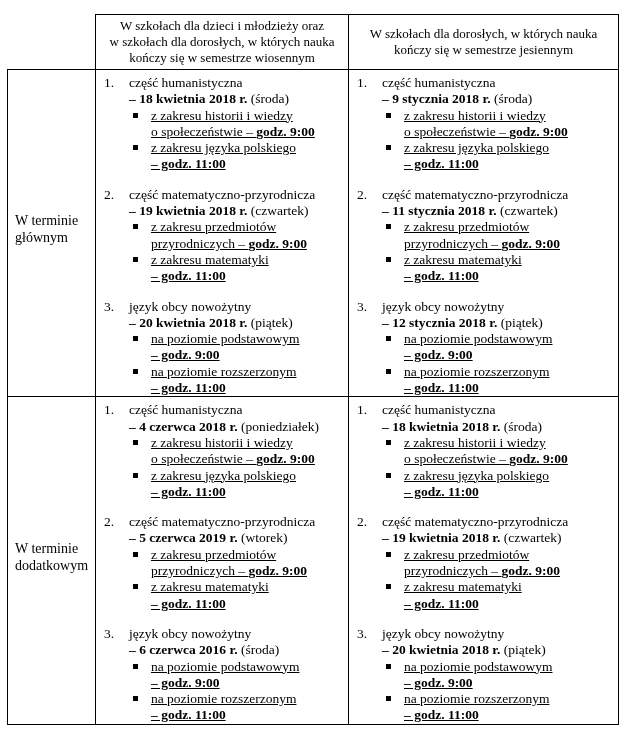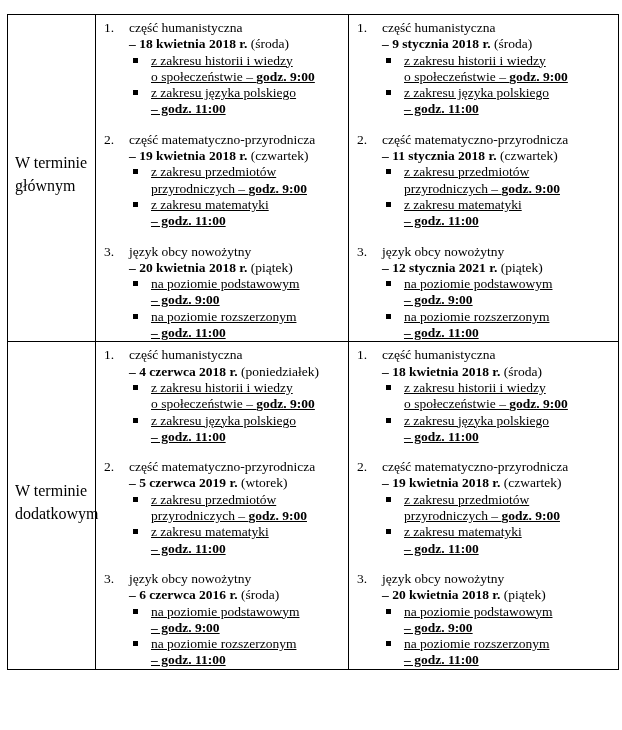--- a/index.html
+++ b/index.html
@@ -22,22 +22,22 @@
     font-weight: normal;
     font-size: 13px;
     line-height: 16px;
     text-align: center;
     vertical-align: middle;
     white-space: pre-line;
     height: 50px;
     padding: 2px 6px;
   }
   td.rowlabel {
-    font-size: 16px;
-    line-height: 23px;
+    font-size: 14px;
+    line-height: 17px;
     vertical-align: middle;
     text-align: left;
     padding: 0 4px 8px 7px;
     white-space: pre-line;
   }
   td.cell {
     vertical-align: top;
     padding: 5px 4px 0 8px;
     font-size: 13.5px;
     line-height: 16.3px;
@@ -58,20 +58,28 @@
 <body>
 
 <div class="page">
   <table class="schedule">
     <colgroup>
       <col style="width:88px">
       <col style="width:253px">
       <col style="width:270px">
     </colgroup>
     <tbody>
+        <tr>
+      <td class="corner"></td>
+      <th class="colhead">W szkołach dla dzieci i młodzieży oraz
+w szkołach dla dorosłych, w których nauka
+kończy się w semestrze wiosennym</th>
+      <th class="colhead">W szkołach dla dorosłych, w których nauka
+kończy się w semestrze jesiennym</th>
+    </tr>
     <tr>
       <td class="rowlabel">W terminie
 głównym</td>
       <td class="cell">
             <div class="exam-item">
               <span class="num">1.</span>
               <div class="ibody">
                 <div class="line">część humanistyczna</div>
                 <div class="line"><b>– 18 kwietnia 2018 r.</b> (środa)</div>
                 <div class="bullet">
@@ -173,21 +181,21 @@
                     <div class="line">z zakresu matematyki</div>
                     <div class="line"><b>– godz. 11:00</b></div>
                   </div>
                 </div>
               </div>
             </div>
             <div class="exam-item">
               <span class="num">3.</span>
               <div class="ibody">
                 <div class="line">język obcy nowożytny</div>
-                <div class="line"><b>– 12 stycznia 2021 r.</b> (piątek)</div>
+                <div class="line"><b>– 12 stycznia 2018 r.</b> (piątek)</div>
                 <div class="bullet">
                   <span class="sq"></span>
                   <div class="bbody">
                     <div class="line">na poziomie podstawowym</div>
                     <div class="line"><b>– godz. 9:00</b></div>
                   </div>
                 </div>
                 <div class="bullet">
                   <span class="sq"></span>
                   <div class="bbody">

